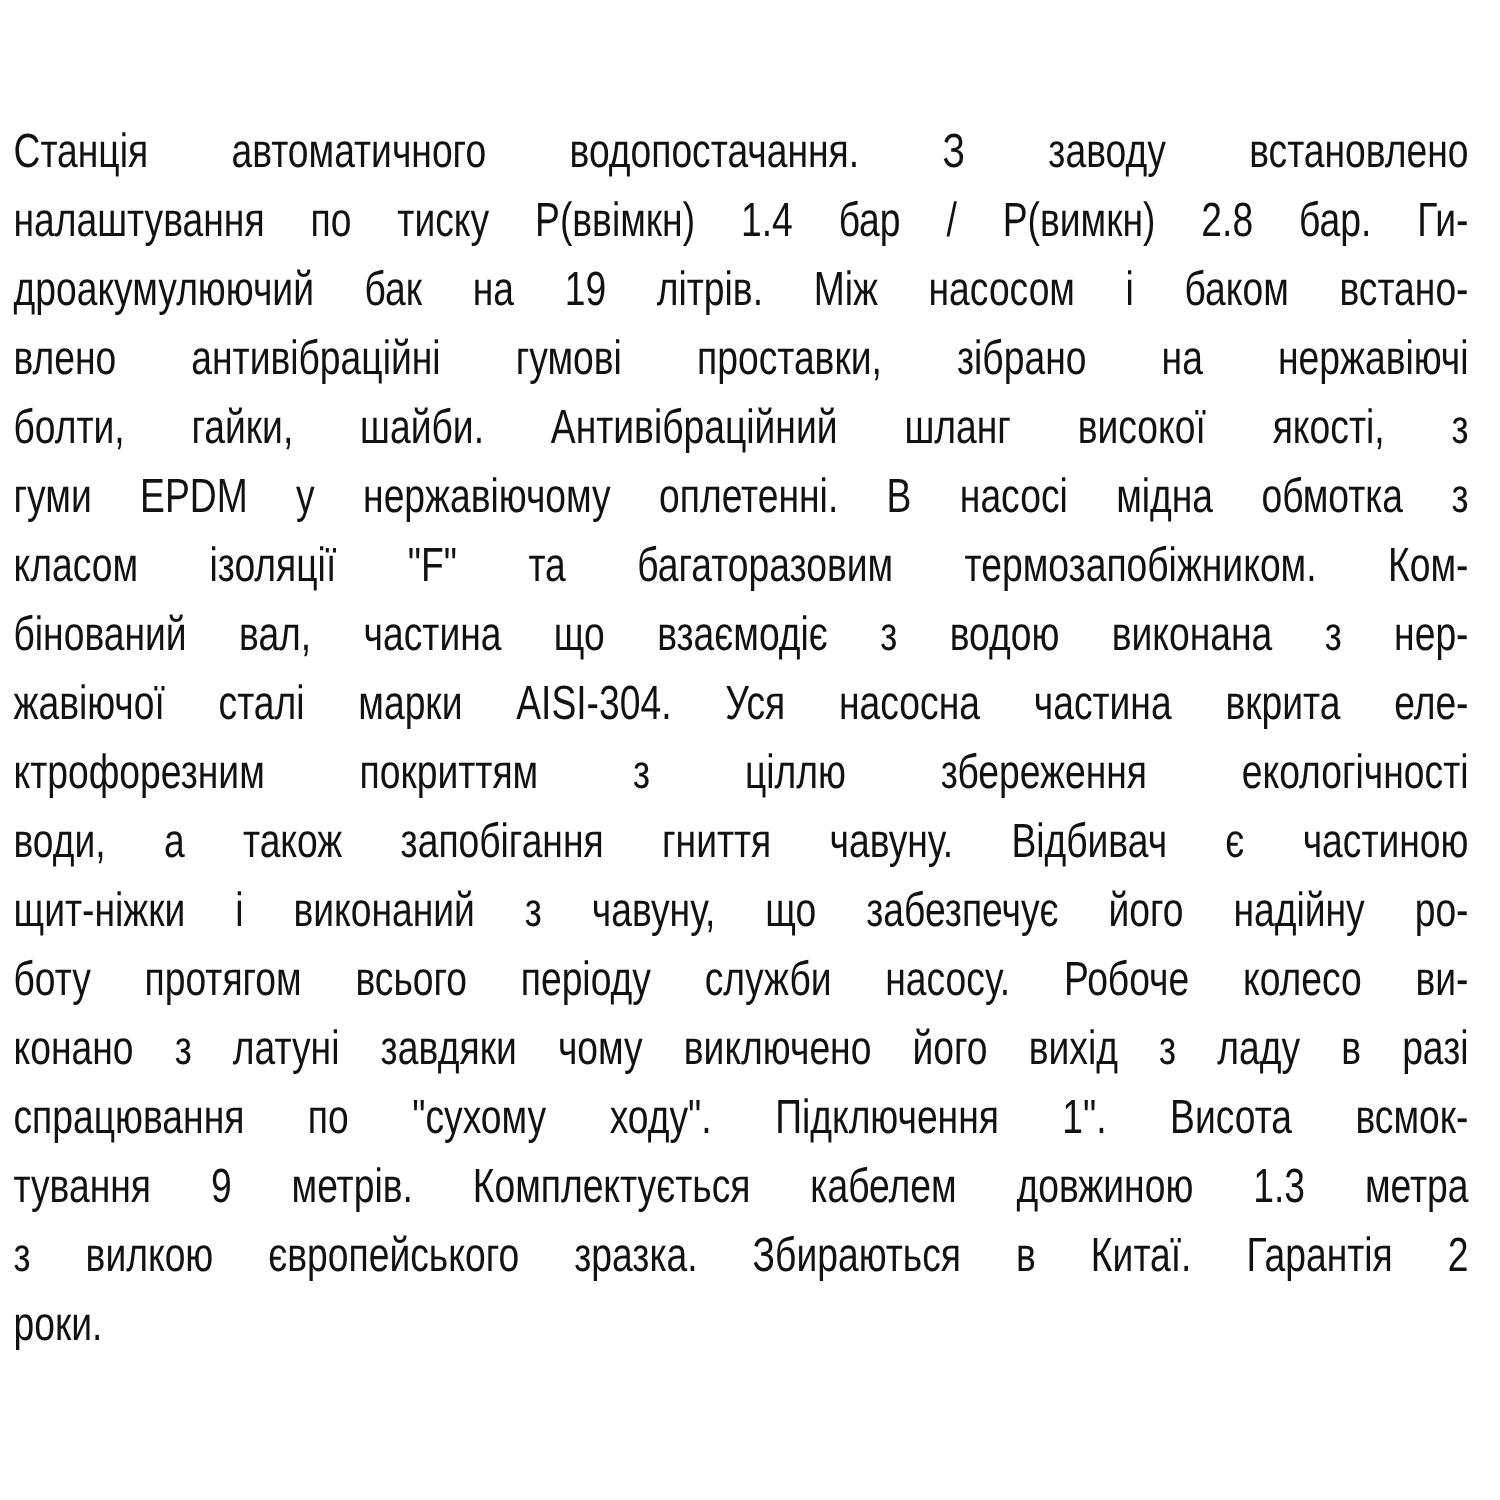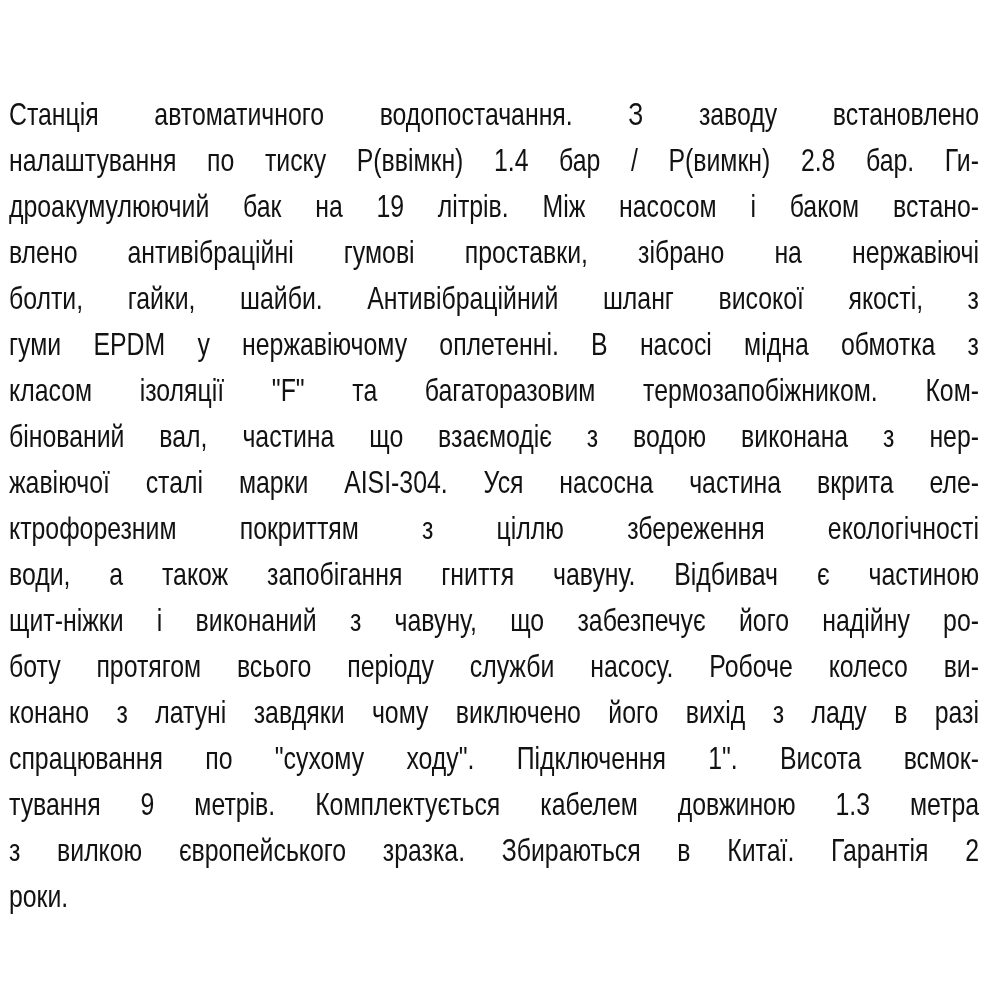--- a/index.html
+++ b/index.html
@@ -14,21 +14,20 @@
     position: relative;
     width: 1000px;
     height: 1000px;
     background: #ffffff;
   }
   .text-block {
     position: absolute;
     left: 9px;
     top: 77px;
     width: 969px;
-    margin-top: 14px;
   }
   .line {
     width: 1250px;                 
     transform: scaleX(0.776);
     transform-origin: 0 0;
     font-family: "Liberation Sans", "DejaVu Sans", sans-serif;
     font-size: 32px;
     font-weight: 400;
     color: #121212;
     height: 46px;

